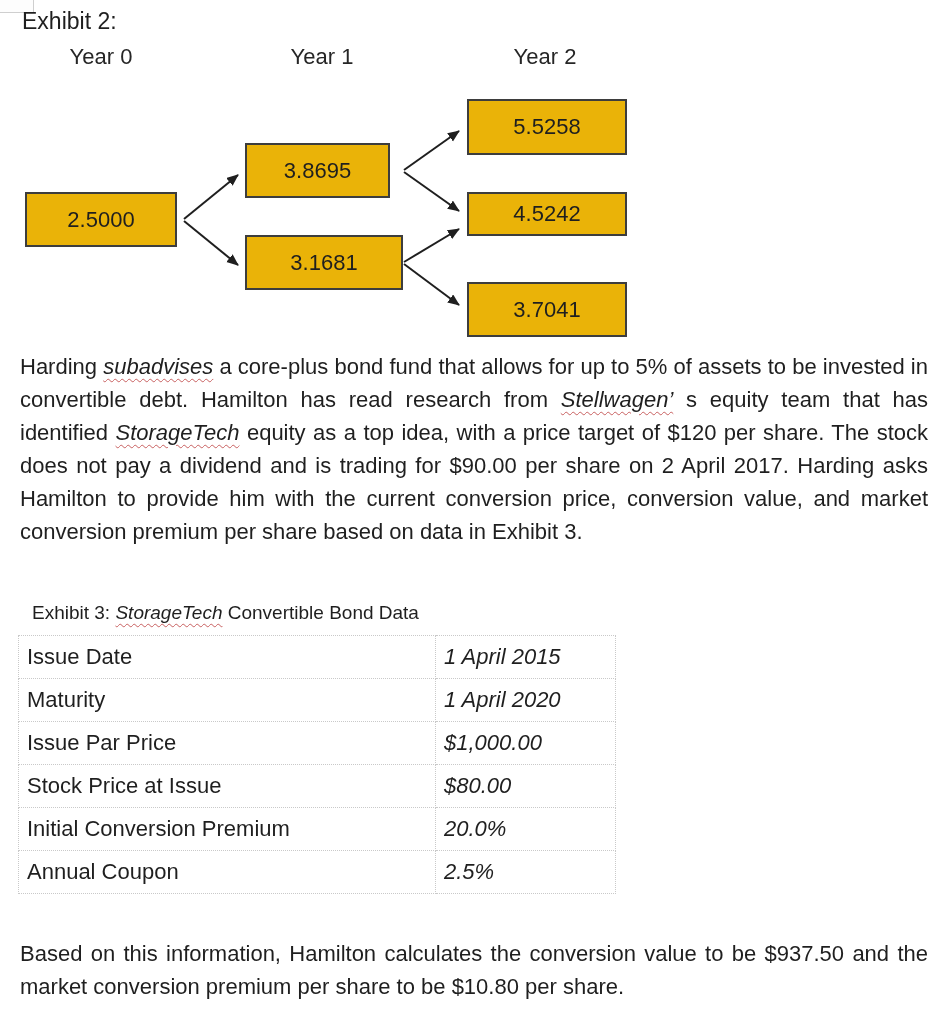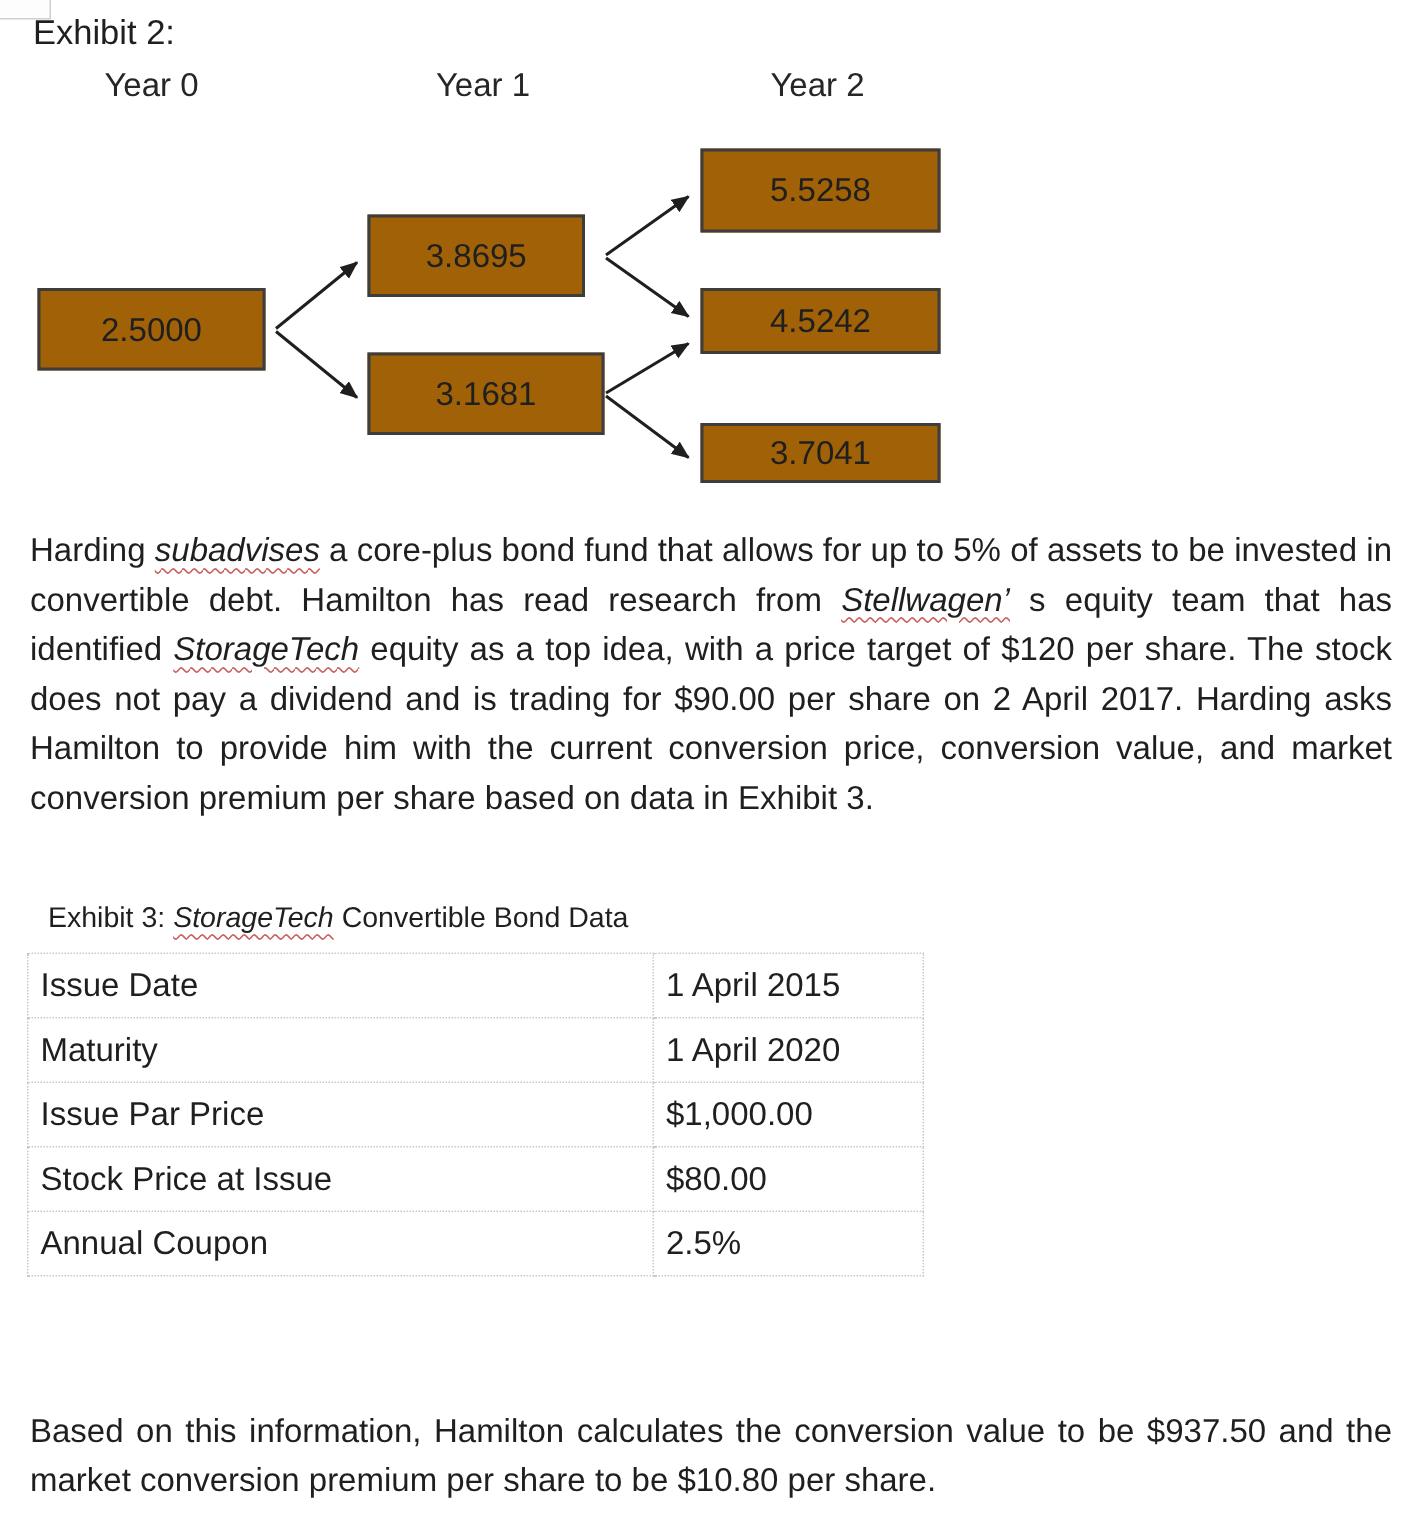--- a/index.html
+++ b/index.html
@@ -20,30 +20,30 @@
   .exhibit-title { left:22px; top:8px; font-size:23px; font-weight:400; }
 
   .year-label { top:44px; width:120px; text-align:center; font-size:22px; color:#262626; }
   .year-label.y0 { left:41px; }
   .year-label.y1 { left:262px; }
   .year-label.y2 { left:485px; }
 
   .tree-svg { left:0; top:0; width:946px; height:350px; pointer-events:none; }
 
   .tree-box {
-    position:absolute; border:2px solid #3d3d3d; background:#a16207;
+    position:absolute; border:2px solid #3d3d3d; background:#eab308;
     display:flex; align-items:center; justify-content:center;
     font-size:22px; color:#1f1f1f;
   }
   .b-y0  { left:25px;  top:192px; width:152px; height:55px; }
   .b-y1u { left:245px; top:143px; width:145px; height:55px; }
   .b-y1d { left:245px; top:235px; width:158px; height:55px; }
   .b-y2u { left:467px; top:99px;  width:160px; height:56px; }
   .b-y2m { left:467px; top:192px; width:160px; height:44px; }
-  .b-y2d { left:467px; top:282px; width:160px; height:40px; }
+  .b-y2d { left:467px; top:282px; width:160px; height:55px; }
 
   .para {
     left:20px; width:908px; font-size:22px; line-height:33px;
     text-align:justify; color:#1f1f1f;
   }
   .para-case { top:350px; }
   .para-closing { top:937px; }
 
   .wavy {
     text-decoration-line:underline;
@@ -60,21 +60,21 @@
     position:absolute; left:18px; top:635px; width:597px;
     border-collapse:collapse; table-layout:fixed;
     font-size:22px; color:#1f1f1f;
   }
   table.bond-table td {
     border:1px dotted #c9c9c9; height:43px;
     padding:0 6px 0 8px; vertical-align:middle;
     white-space:nowrap; overflow:hidden;
   }
   table.bond-table td.c1 { width:417px; }
-  table.bond-table td.c2 { width:180px; }
+  table.bond-table td.c2 { width:180px;font-style:italic; }
 </style>
 </head>
 <body>
 
 <div class="abs corner-artifact"></div>
 
 <div class="abs exhibit-title">Exhibit 2:</div>
 
 <div class="abs year-label y0">Year 0</div>
 <div class="abs year-label y1">Year 1</div>
@@ -129,19 +129,23 @@
       </tr>
       <tr>
         <td class="c1">Issue Par Price</td>
         <td class="c2">$1,000.00</td>
       </tr>
       <tr>
         <td class="c1">Stock Price at Issue</td>
         <td class="c2">$80.00</td>
       </tr>
       <tr>
+        <td class="c1">Initial Conversion Premium</td>
+        <td class="c2">20.0%</td>
+      </tr>
+      <tr>
         <td class="c1">Annual Coupon</td>
         <td class="c2">2.5%</td>
       </tr>
     </tbody>
 </table>
 
 <div class="abs para para-closing">Based on this information, Hamilton calculates the conversion value to be $937.50 and the market conversion premium per share to be $10.80 per share.</div>
 
 </body></html>

